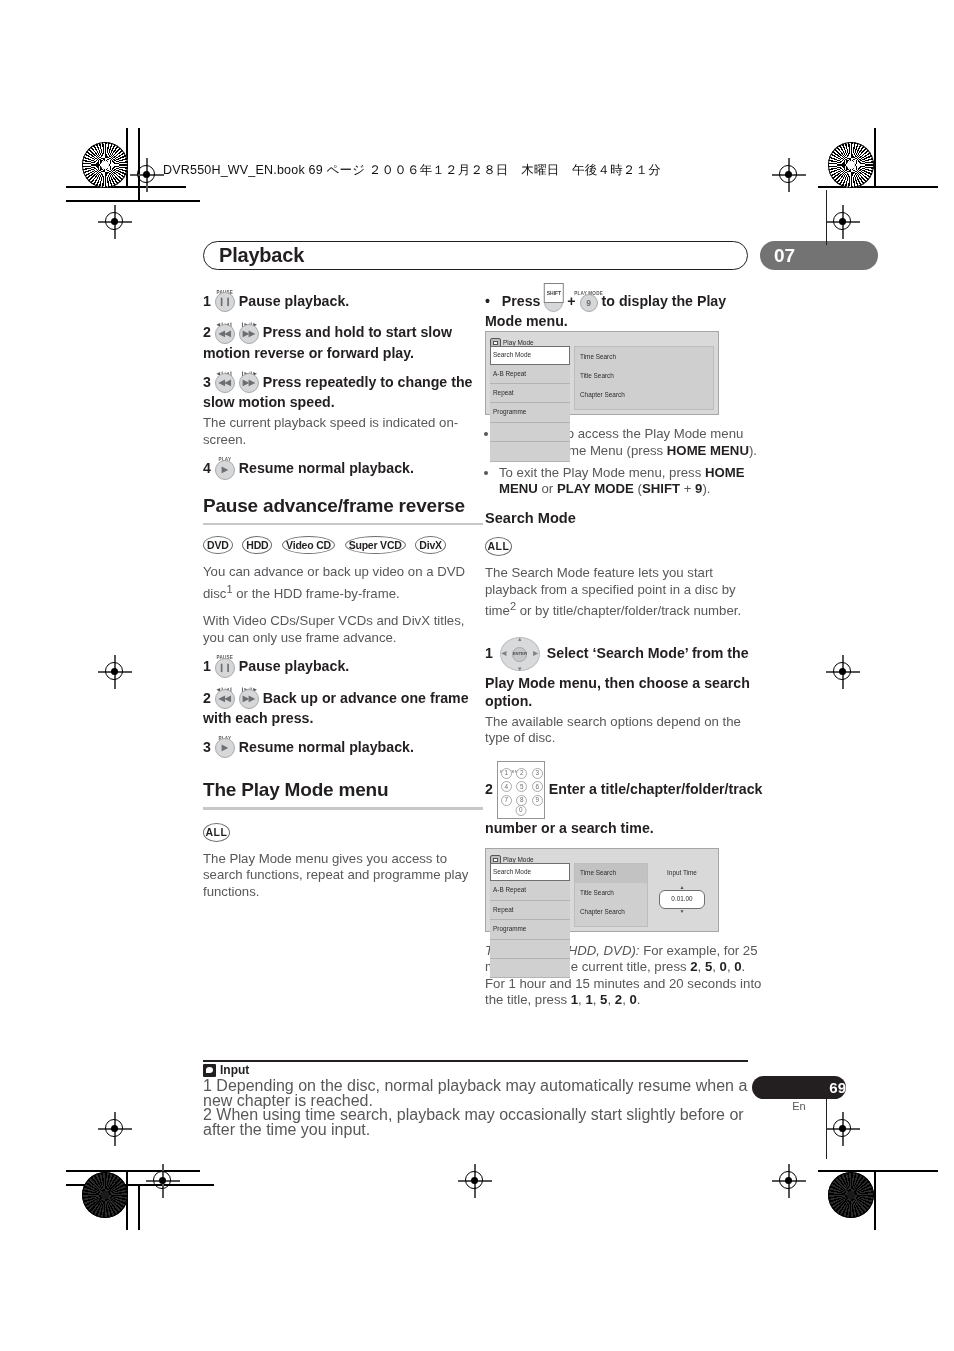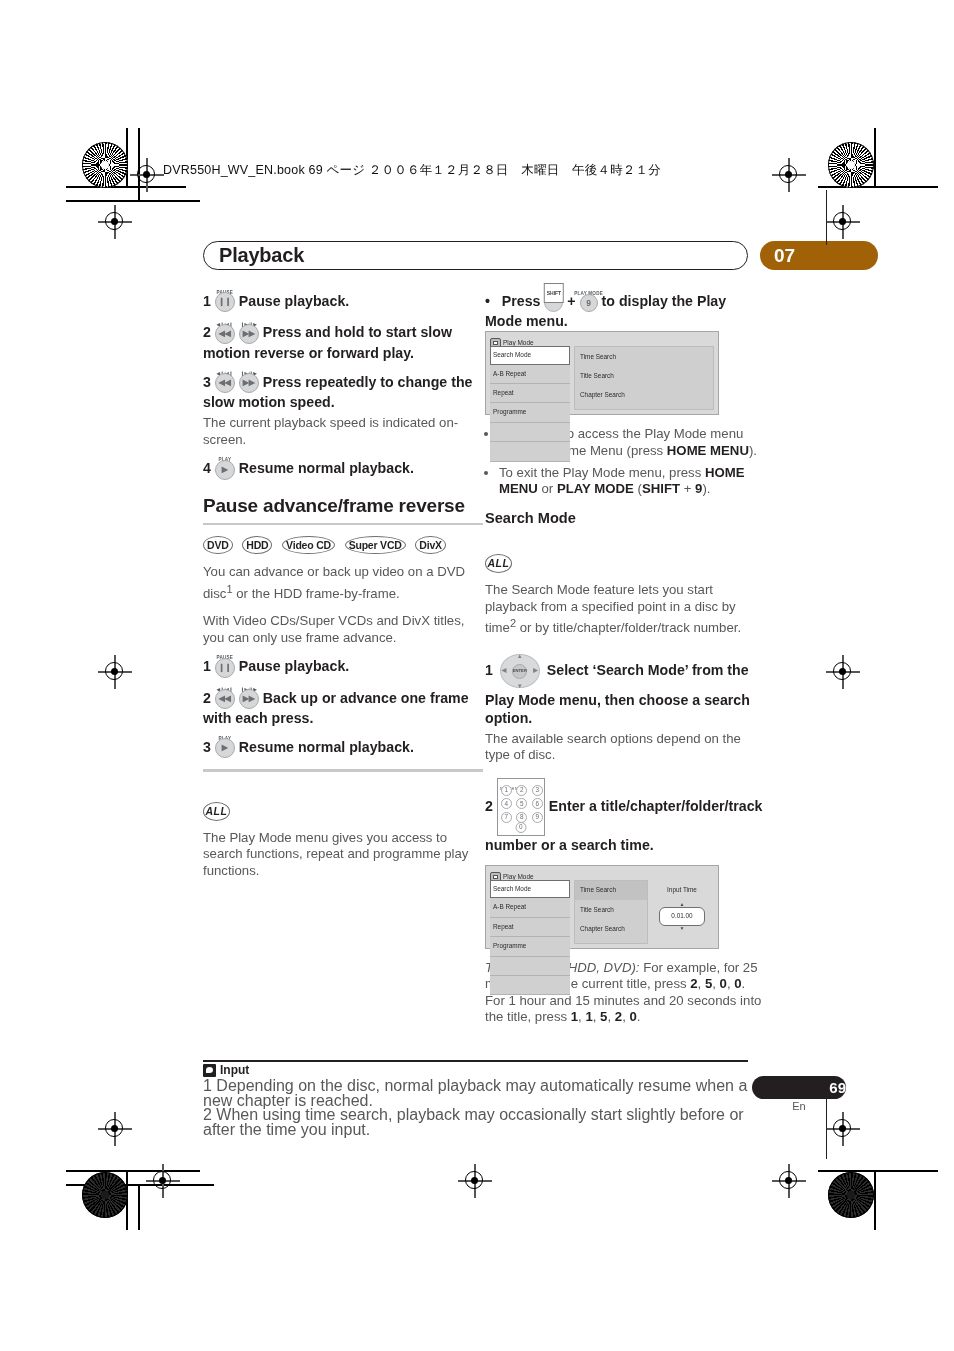--- a/index.html
+++ b/index.html
@@ -27,21 +27,21 @@
 
   
   .fileheader{position:absolute;left:163px;top:162px;font-size:12.5px;color:#111;
               letter-spacing:.2px;white-space:nowrap;}
 
   
   .chapbar{position:absolute;left:203px;top:241px;width:545px;height:29px;
            border:1.6px solid #231f20;border-radius:15px;box-sizing:border-box;}
   .chaptitle{position:absolute;left:219px;top:244px;font-size:20px;font-weight:bold;
              letter-spacing:-.2px;}
-  .chapnum{position:absolute;left:760px;top:241px;width:118px;height:29px;background:#a16207;
+  .chapnum{position:absolute;left:760px;top:241px;width:118px;height:29px;background:#737373;
            border-radius:15px;}
   .chapnum span{position:absolute;left:14px;top:4px;color:#fff;font-size:19px;font-weight:bold;}
   .chaprule{position:absolute;left:826px;top:190px;width:1.4px;height:55px;background:#231f20;}
 
   
   .col{position:absolute;width:280px;font-size:13.2px;line-height:16.4px;color:#58585b;}
   .colL{left:203px;top:292px;}
   .colR{left:485px;top:292px;}
 
   .step{font-weight:bold;color:#231f20;font-size:14.2px;line-height:18px;margin-bottom:11px;}
@@ -56,21 +56,21 @@
   h3{font-size:14.6px;font-weight:bold;color:#231f20;margin:8px 0 9px 0;}
 
   
   .badges{margin:0 0 10px 0;white-space:nowrap;}
   .badge{display:inline-block;position:relative;height:18px;margin-right:6px;
          vertical-align:middle;}
   .badge .ov{position:absolute;left:0;top:0;height:18px;width:100%;
              border:1.3px solid #6d6e71;border-radius:50%;box-sizing:border-box;}
   .badge .tx{position:relative;display:block;padding:0 4px;line-height:18px;
              font-size:10.5px;font-weight:bold;color:#231f20;letter-spacing:-.2px;}
-  .badge-all{display:inline-block;position:relative;height:19px;width:27px;margin:19px 0 9px 0;font-style:italic;}
+  .badge-all{display:inline-block;position:relative;height:19px;width:27px;margin:2px 0 9px 0;}
   .badge-all .ov{position:absolute;left:0;top:0;width:27px;height:19px;
                  border:1.3px solid #6d6e71;border-radius:50%;box-sizing:border-box;}
   .badge-all .tx{position:relative;display:block;text-align:center;line-height:19px;
                  font-size:10.5px;font-weight:bold;color:#231f20;letter-spacing:.6px;}
 
   
   .keywrap{display:inline-block;position:relative;vertical-align:middle;}
   .klab{position:absolute;left:50%;transform:translateX(-50%);top:-8px;
         font-size:4.6px;font-weight:bold;color:#58585b;white-space:nowrap;letter-spacing:.2px;}
   .kround{display:inline-block;width:20px;height:20px;border-radius:50%;
@@ -352,20 +352,21 @@
 
   <div class="step">
     <span class="n">3</span>
     <span class="keywrap">
       <span class="klab">PLAY</span>
       <span class="kround"><span class="g">▶</span></span>
     </span>
     <span>Resume normal playback.</span>
   </div>
 
+  <h2 style="margin-top:20px;">The Play Mode menu</h2>
   <div class="h2rule"></div>
 
   <span class="badge-all"><span class="ov"></span><span class="tx">ALL</span></span>
 
   <p class="bodyp">The Play Mode menu gives you access to search functions, repeat and programme play functions.</p>
 </div>
 
 <div class="col colR">
 
   <div class="step" style="margin-bottom:1px;">

